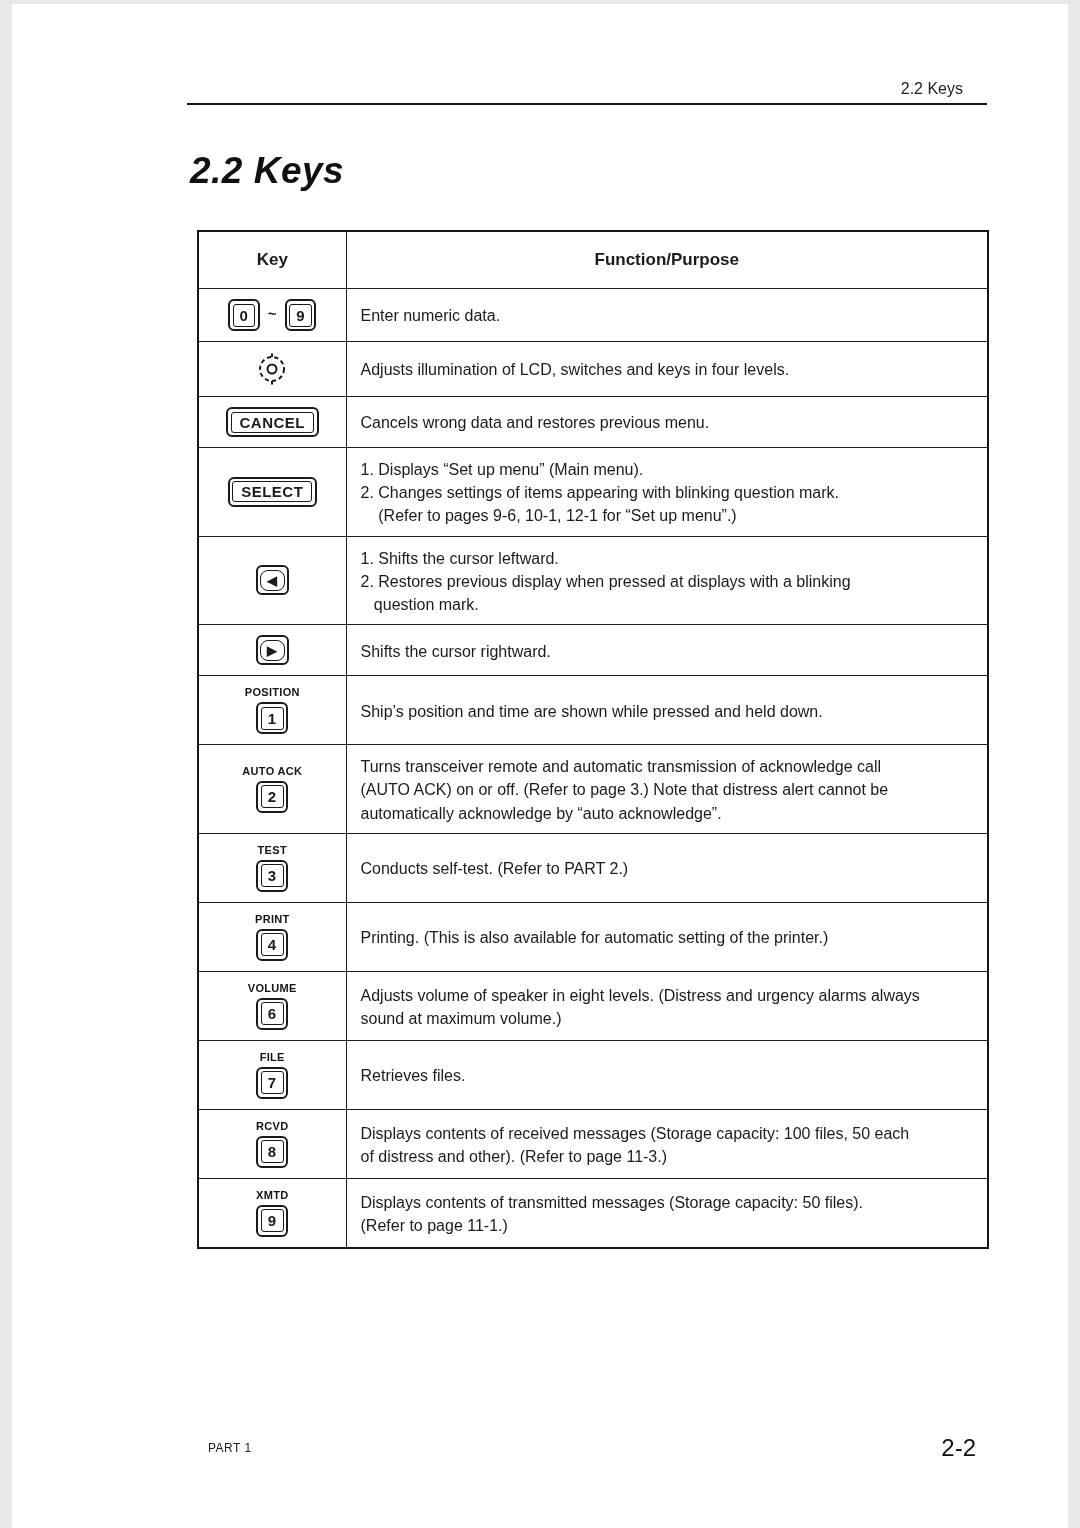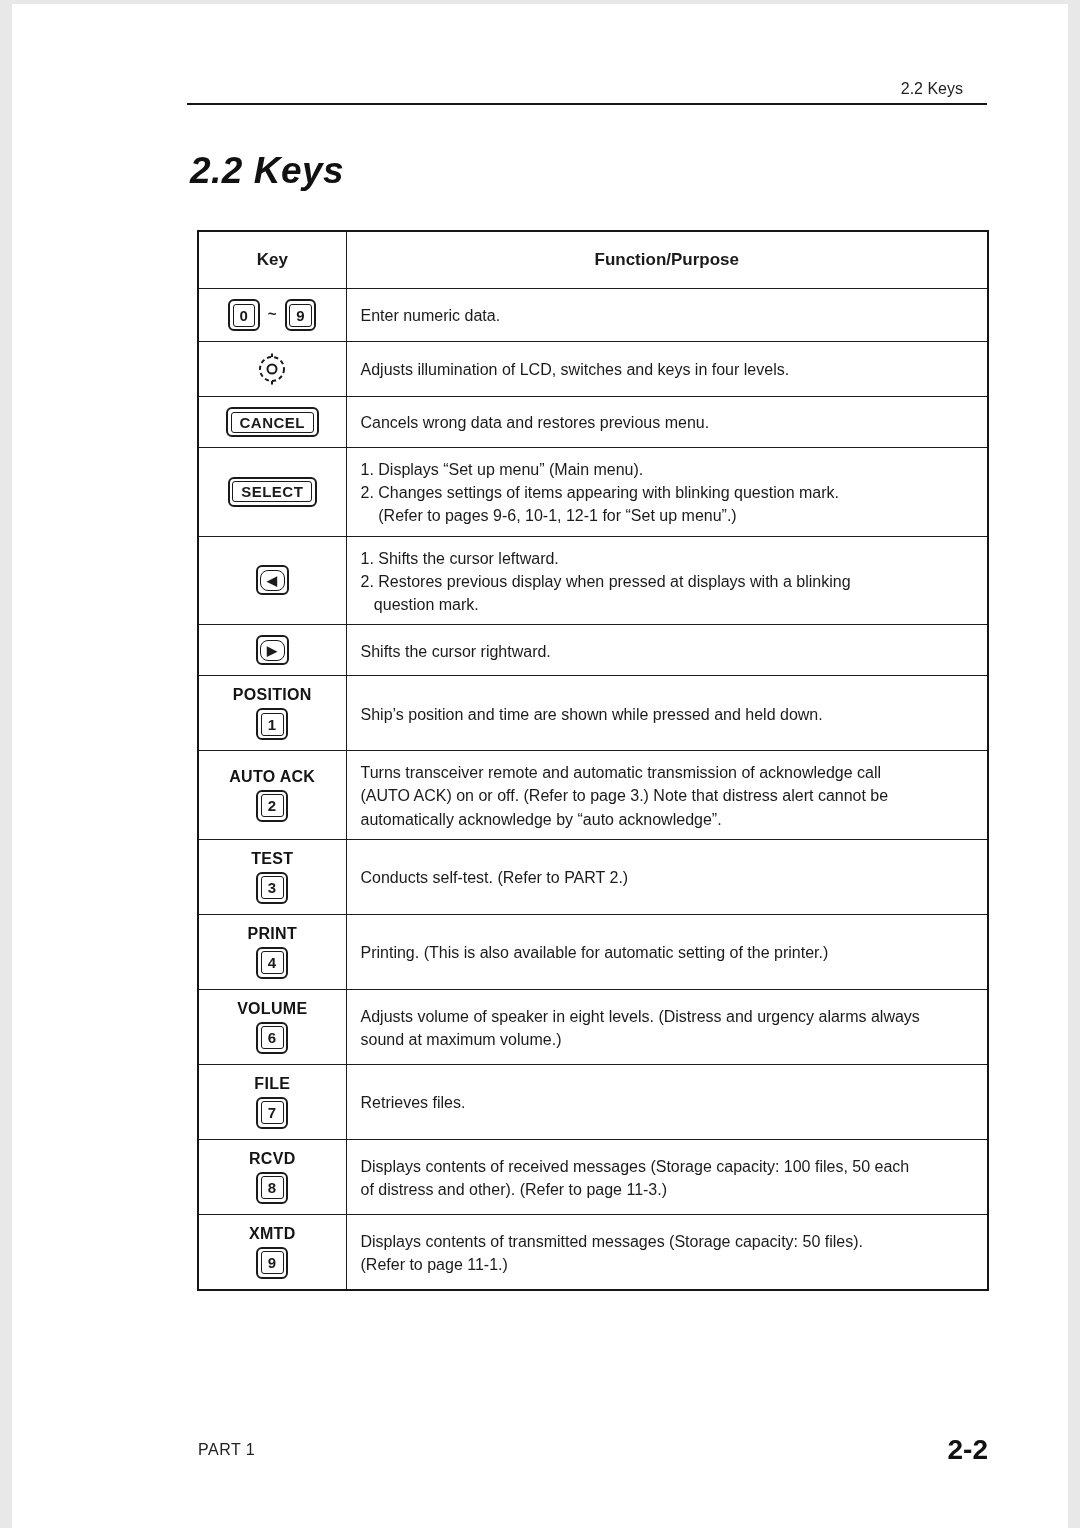--- a/index.html
+++ b/index.html
@@ -67,33 +67,33 @@
     font-size:15px;
     min-width:16px;
     text-align:center;
     letter-spacing:0.5px;
   }
   .keycap-inner.num { padding:2px 6px; min-width:14px; }
   .keycap-inner.arrow { padding:2px 6px; font-size:13px; border-radius:8px; }
   .range-wrap { display:inline-flex; align-items:center; gap:8px; }
   .range-sep { font-size:15px; font-weight:bold; position:relative; top:-2px; }
   .key-top-label {
-    font-size:16px; font-weight:bold;
+    font-size:11px; font-weight:bold;
     letter-spacing:0.3px;
     margin-bottom:4px;
     color:#141414;
   }
   .dial-icon { display:inline-block; vertical-align:middle; }
   .footer-left {
-    position:absolute; left:186px; top:1437px;
-    font-size:16px; color:#222; letter-spacing:0.5px;
+    position:absolute; left:196px; top:1437px;
+    font-size:12px; color:#222; letter-spacing:0.5px;
   }
   .footer-right {
-    position:absolute; right:80px; top:1430px;
-    font-size:28px; font-weight:bold; color:#111;
+    position:absolute; right:92px; top:1430px;
+    font-size:24px; font-weight:normal; color:#111;
   }
 </style>
 </head>
 <body>
 
 <div class="page">
 
   <div class="hdr-right">2.2 Keys</div>
   <div class="hdr-rule"></div>
 

